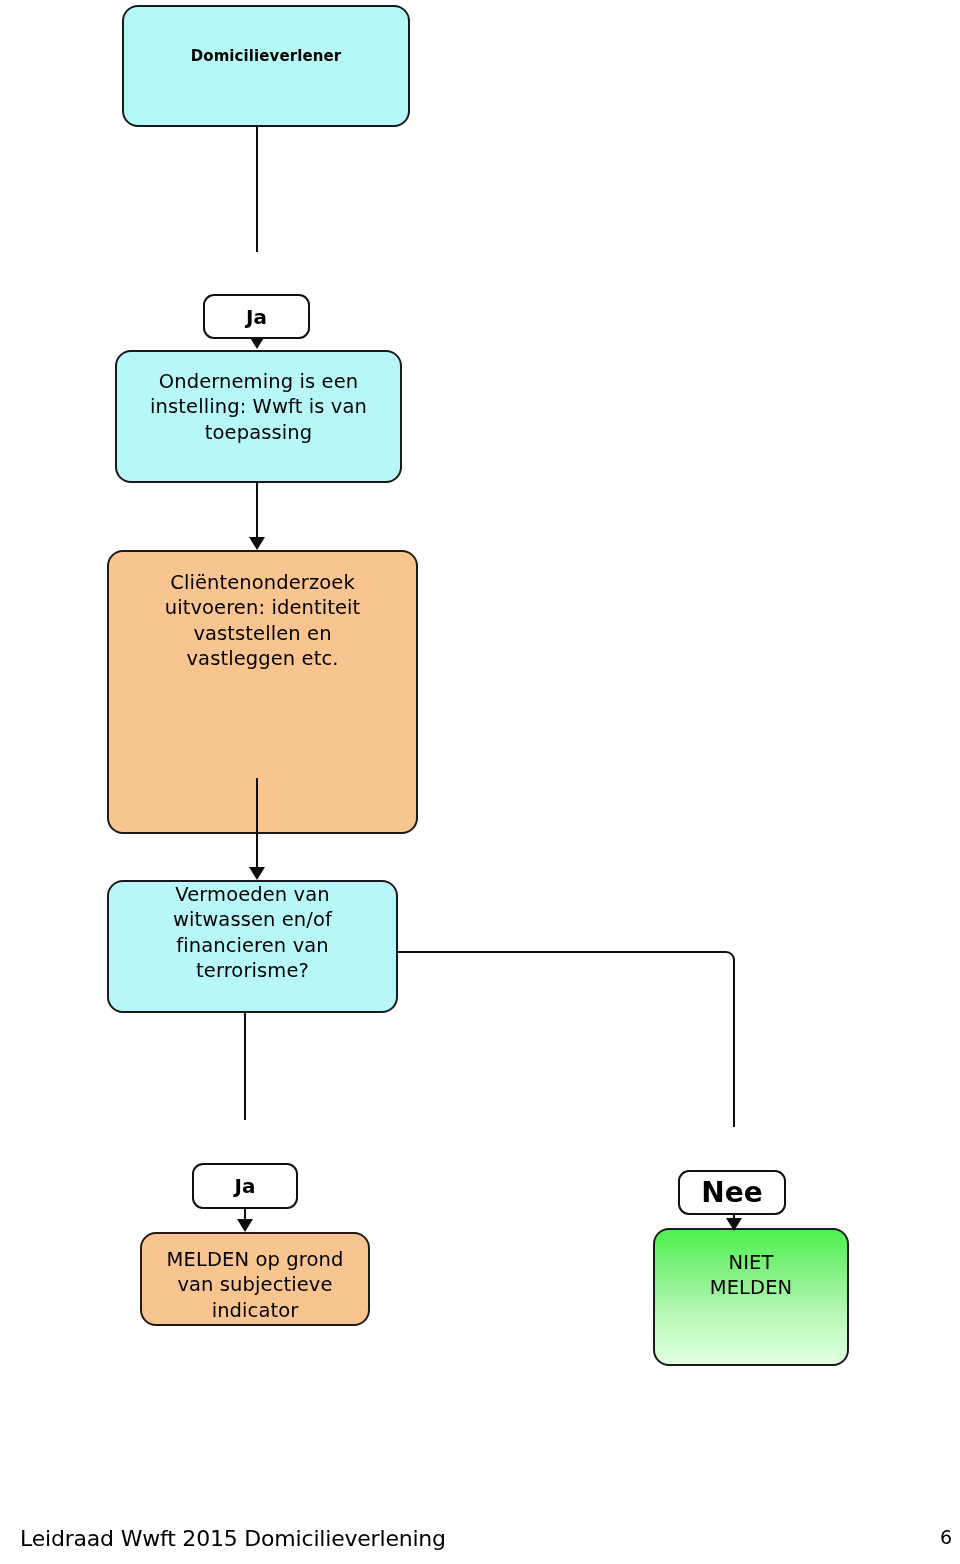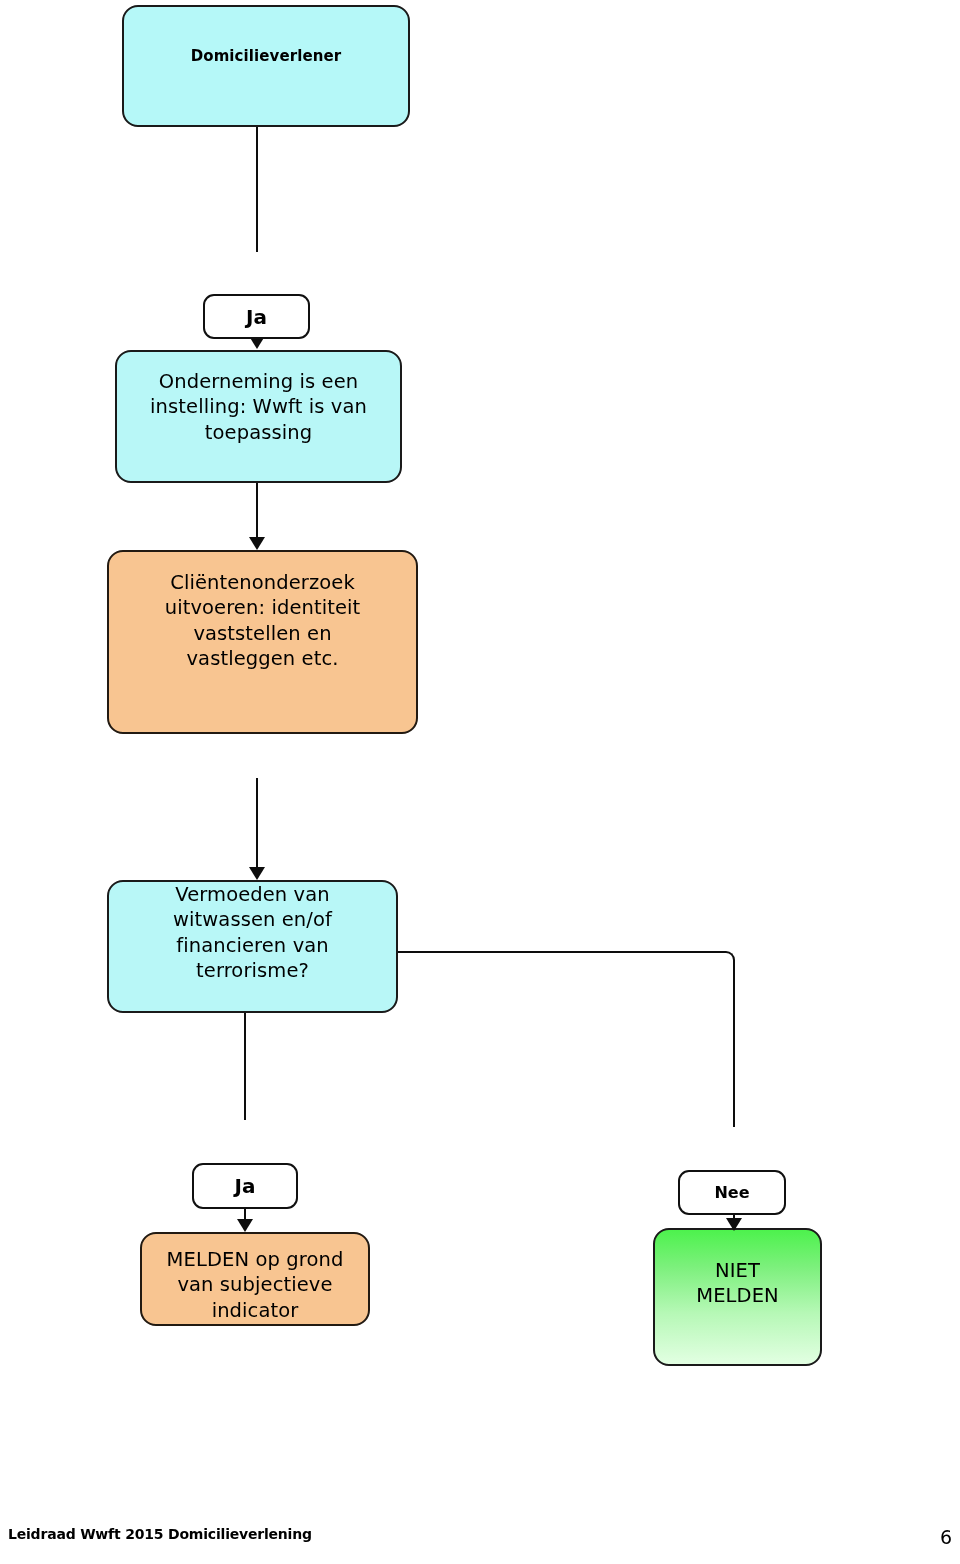--- a/index.html
+++ b/index.html
@@ -102,24 +102,24 @@
   
   #footer {
     position: absolute;
     left: 0;
     right: 0;
     bottom: 8px;
     height: 30px;
   }
   #footer-text {
     position: absolute;
-    left: 8px;
+    left: 20px;
     top: 0;
-    font-size: 14px;
-    font-weight: bold;
+    font-size: 22px;
+    font-weight: normal;
     letter-spacing: -0.2px;
     white-space: nowrap;
   }
   #footer-page {
     position: absolute;
     right: 8px;
     top: 0;
     font-size: 19px;
     font-weight: normal;
   }
@@ -144,21 +144,21 @@
 
   <div class="node node-cyan" style="left:115px; top:350px; width:287px; height:133px; font-size:19.5px; padding-top:17px;">
     <span class="txt">Onderneming is een
 instelling: Wwft is van
 toepassing</span>
   </div>
 
   <div class="vline" style="left:256px; top:483px; height:57px;"></div>
   <div class="arrowhead" style="left:249px; top:537px;"></div>
 
-  <div class="node node-orange" style="left:107px; top:550px; width:311px; height:184px; font-size:19.5px; padding-top:18px;">
+  <div class="node node-orange" style="left:107px; top:550px; width:311px; height:284px; font-size:19.5px; padding-top:18px;">
     <span class="txt">Cliëntenonderzoek
 uitvoeren: identiteit
 vaststellen en
 vastleggen etc.</span>
   </div>
 
   <div class="vline" style="left:256px; top:778px; height:92px;"></div>
   <div class="arrowhead" style="left:249px; top:867px;"></div>
 
   <div class="node node-cyan" style="left:107px; top:880px; width:291px; height:133px; font-size:19.5px; ">
@@ -174,34 +174,34 @@
 
   <div class="vline" style="left:244px; top:1013px; height:107px;"></div>
 
   <div class="pill" style="left:192px; top:1119px; width:106px; height:46px; font-size:20px;">
     <span>Ja</span>
   </div>
 
   <div class="vline" style="left:244px; top:1164px; height:58px;"></div>
   <div class="arrowhead" style="left:237px; top:1219px;"></div>
 
-  <div class="pill" style="left:678px; top:1126px; width:108px; height:45px; font-size:16px;">
+  <div class="pill" style="left:678px; top:1126px; width:108px; height:45px; font-size:28px;">
     <span>Nee</span>
   </div>
 
   <div class="vline" style="left:733px; top:1170px; height:52px;"></div>
   <div class="arrowhead" style="left:726px; top:1218px;"></div>
 
   <div class="node node-orange" style="left:140px; top:1232px; width:230px; height:94px; font-size:19.5px; padding-top:13px;">
     <span class="txt">MELDEN op grond
 van subjectieve
 indicator</span>
   </div>
 
-  <div class="node node-green" style="left:653px; top:1228px; width:169px; height:138px; font-size:19.5px; padding-top:28px;">
+  <div class="node node-green" style="left:653px; top:1228px; width:196px; height:138px; font-size:19.5px; padding-top:20px;">
     <span class="txt">NIET
 MELDEN</span>
   </div>
 
   <div id="footer">
     <span id="footer-text">Leidraad Wwft 2015 Domicilieverlening</span>
     <span id="footer-page">6</span>
   </div>
 
 </div>

